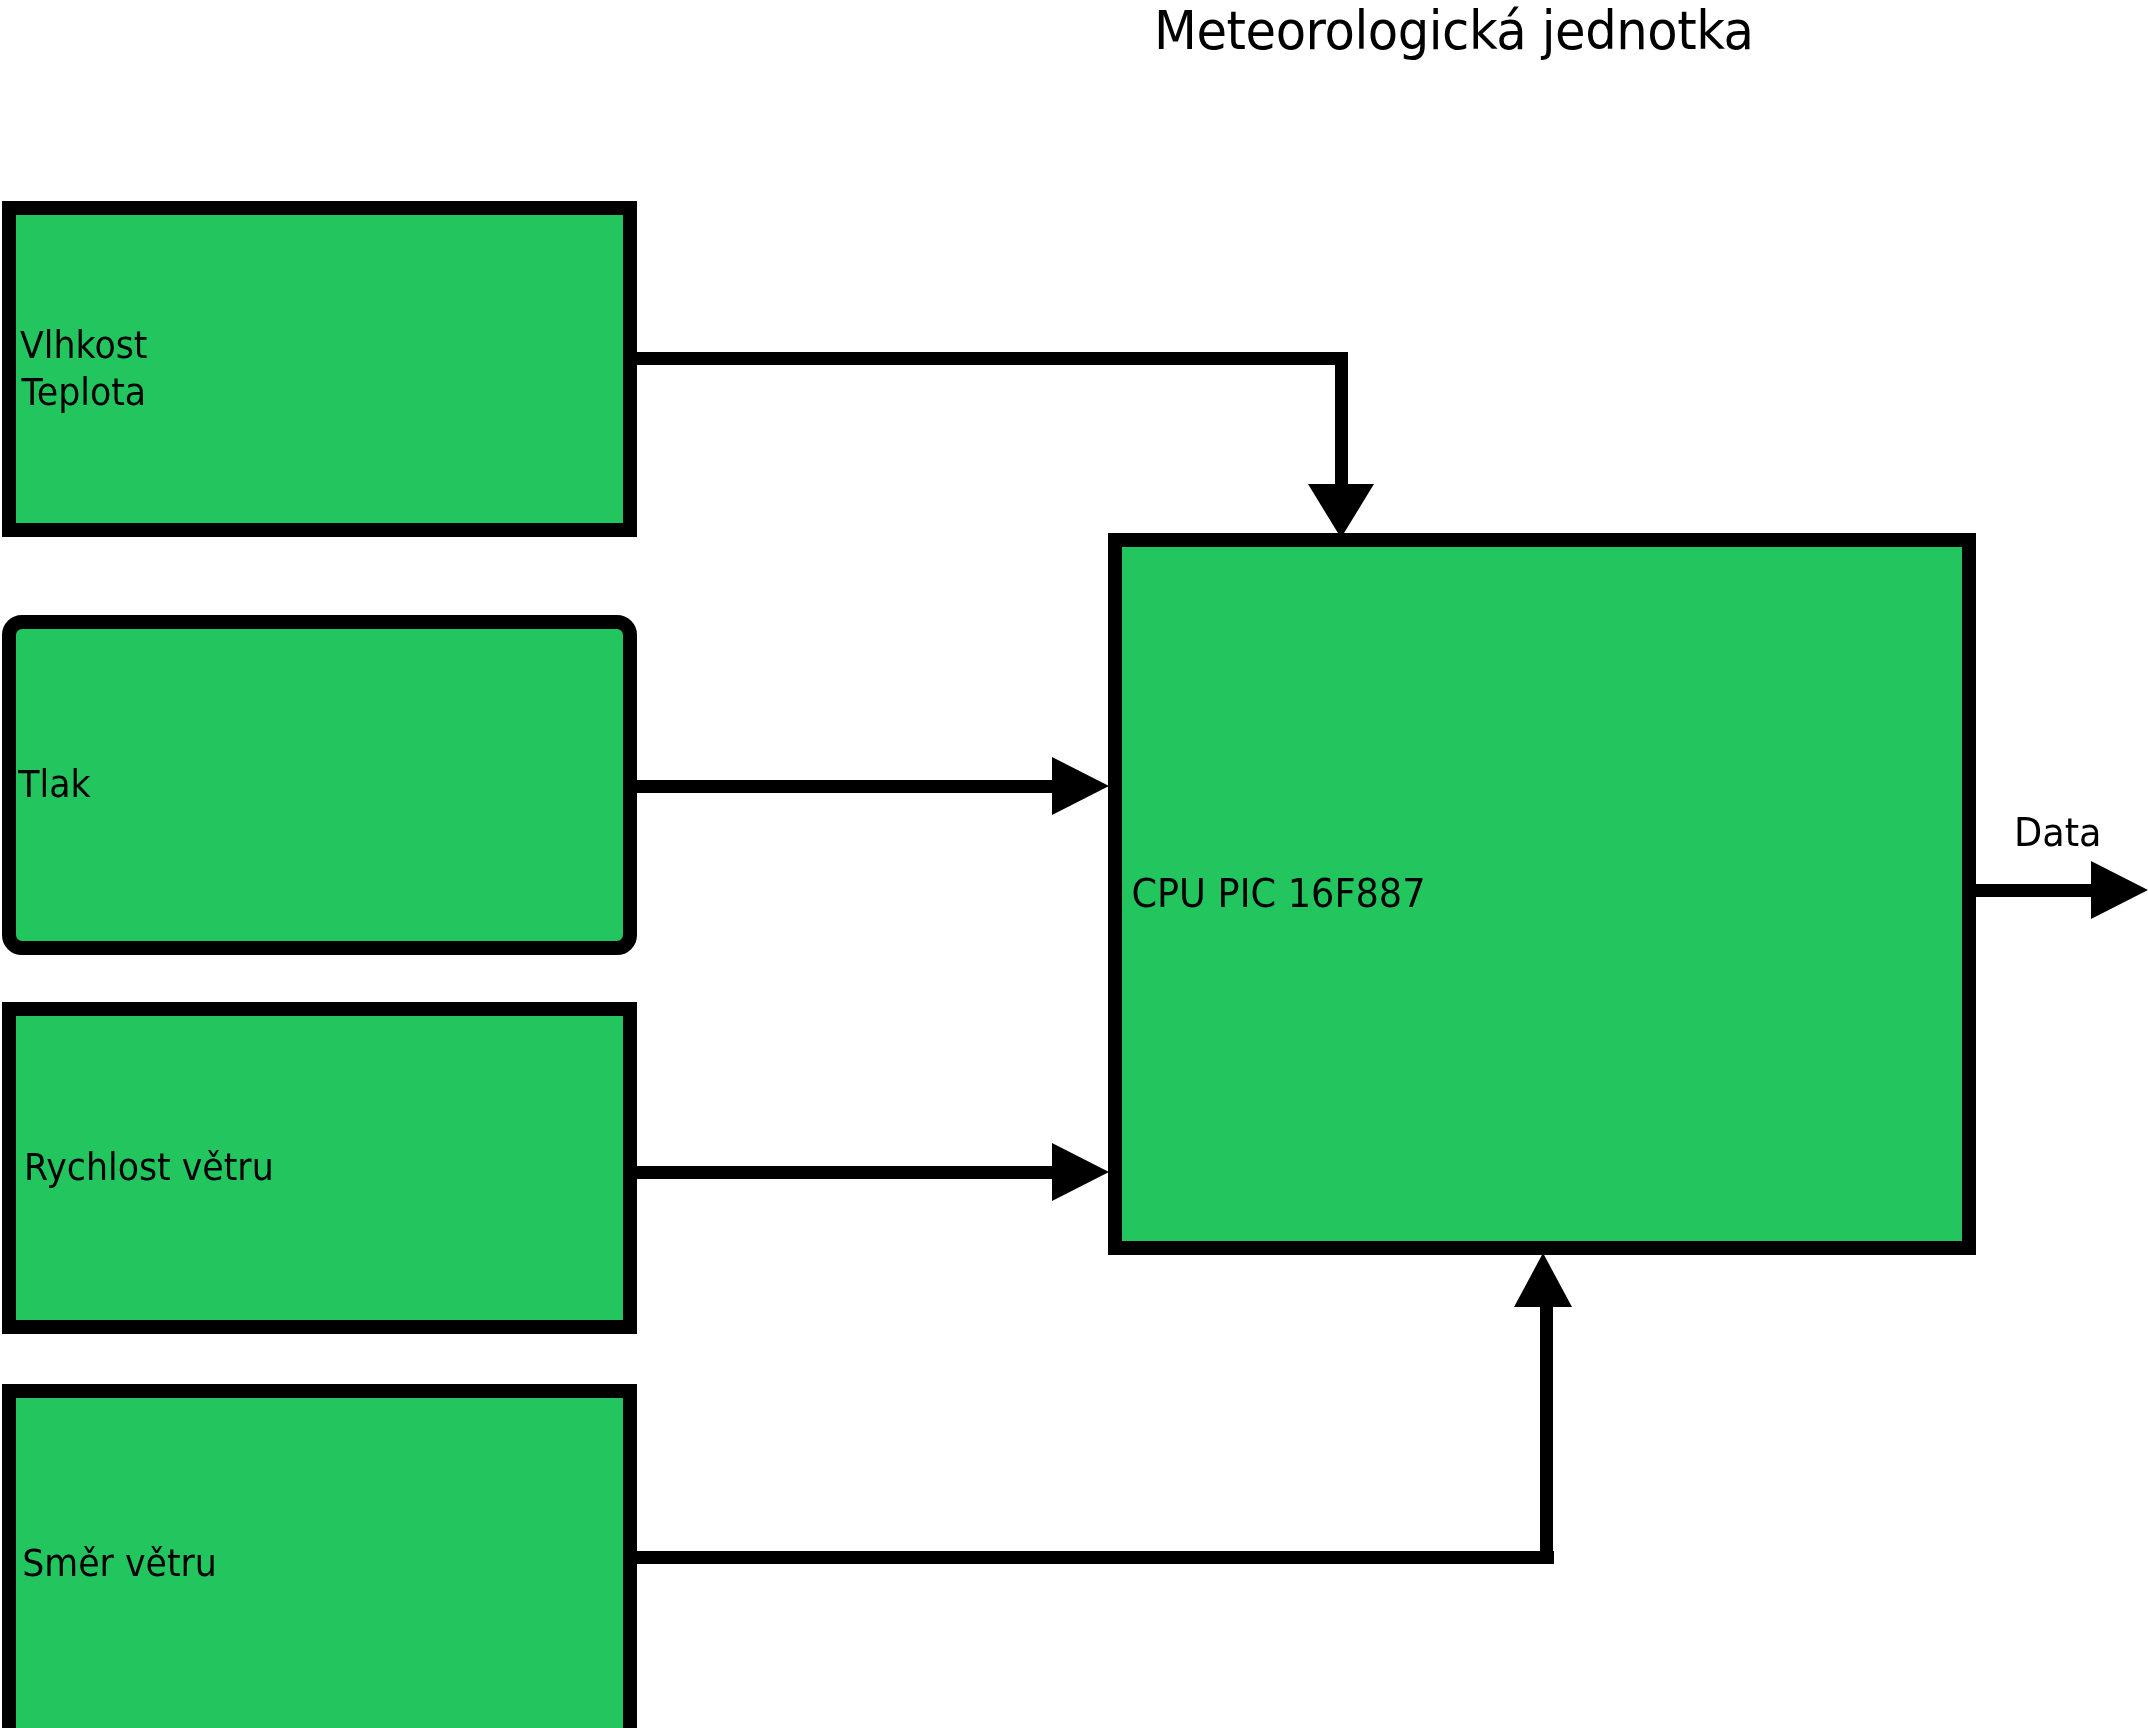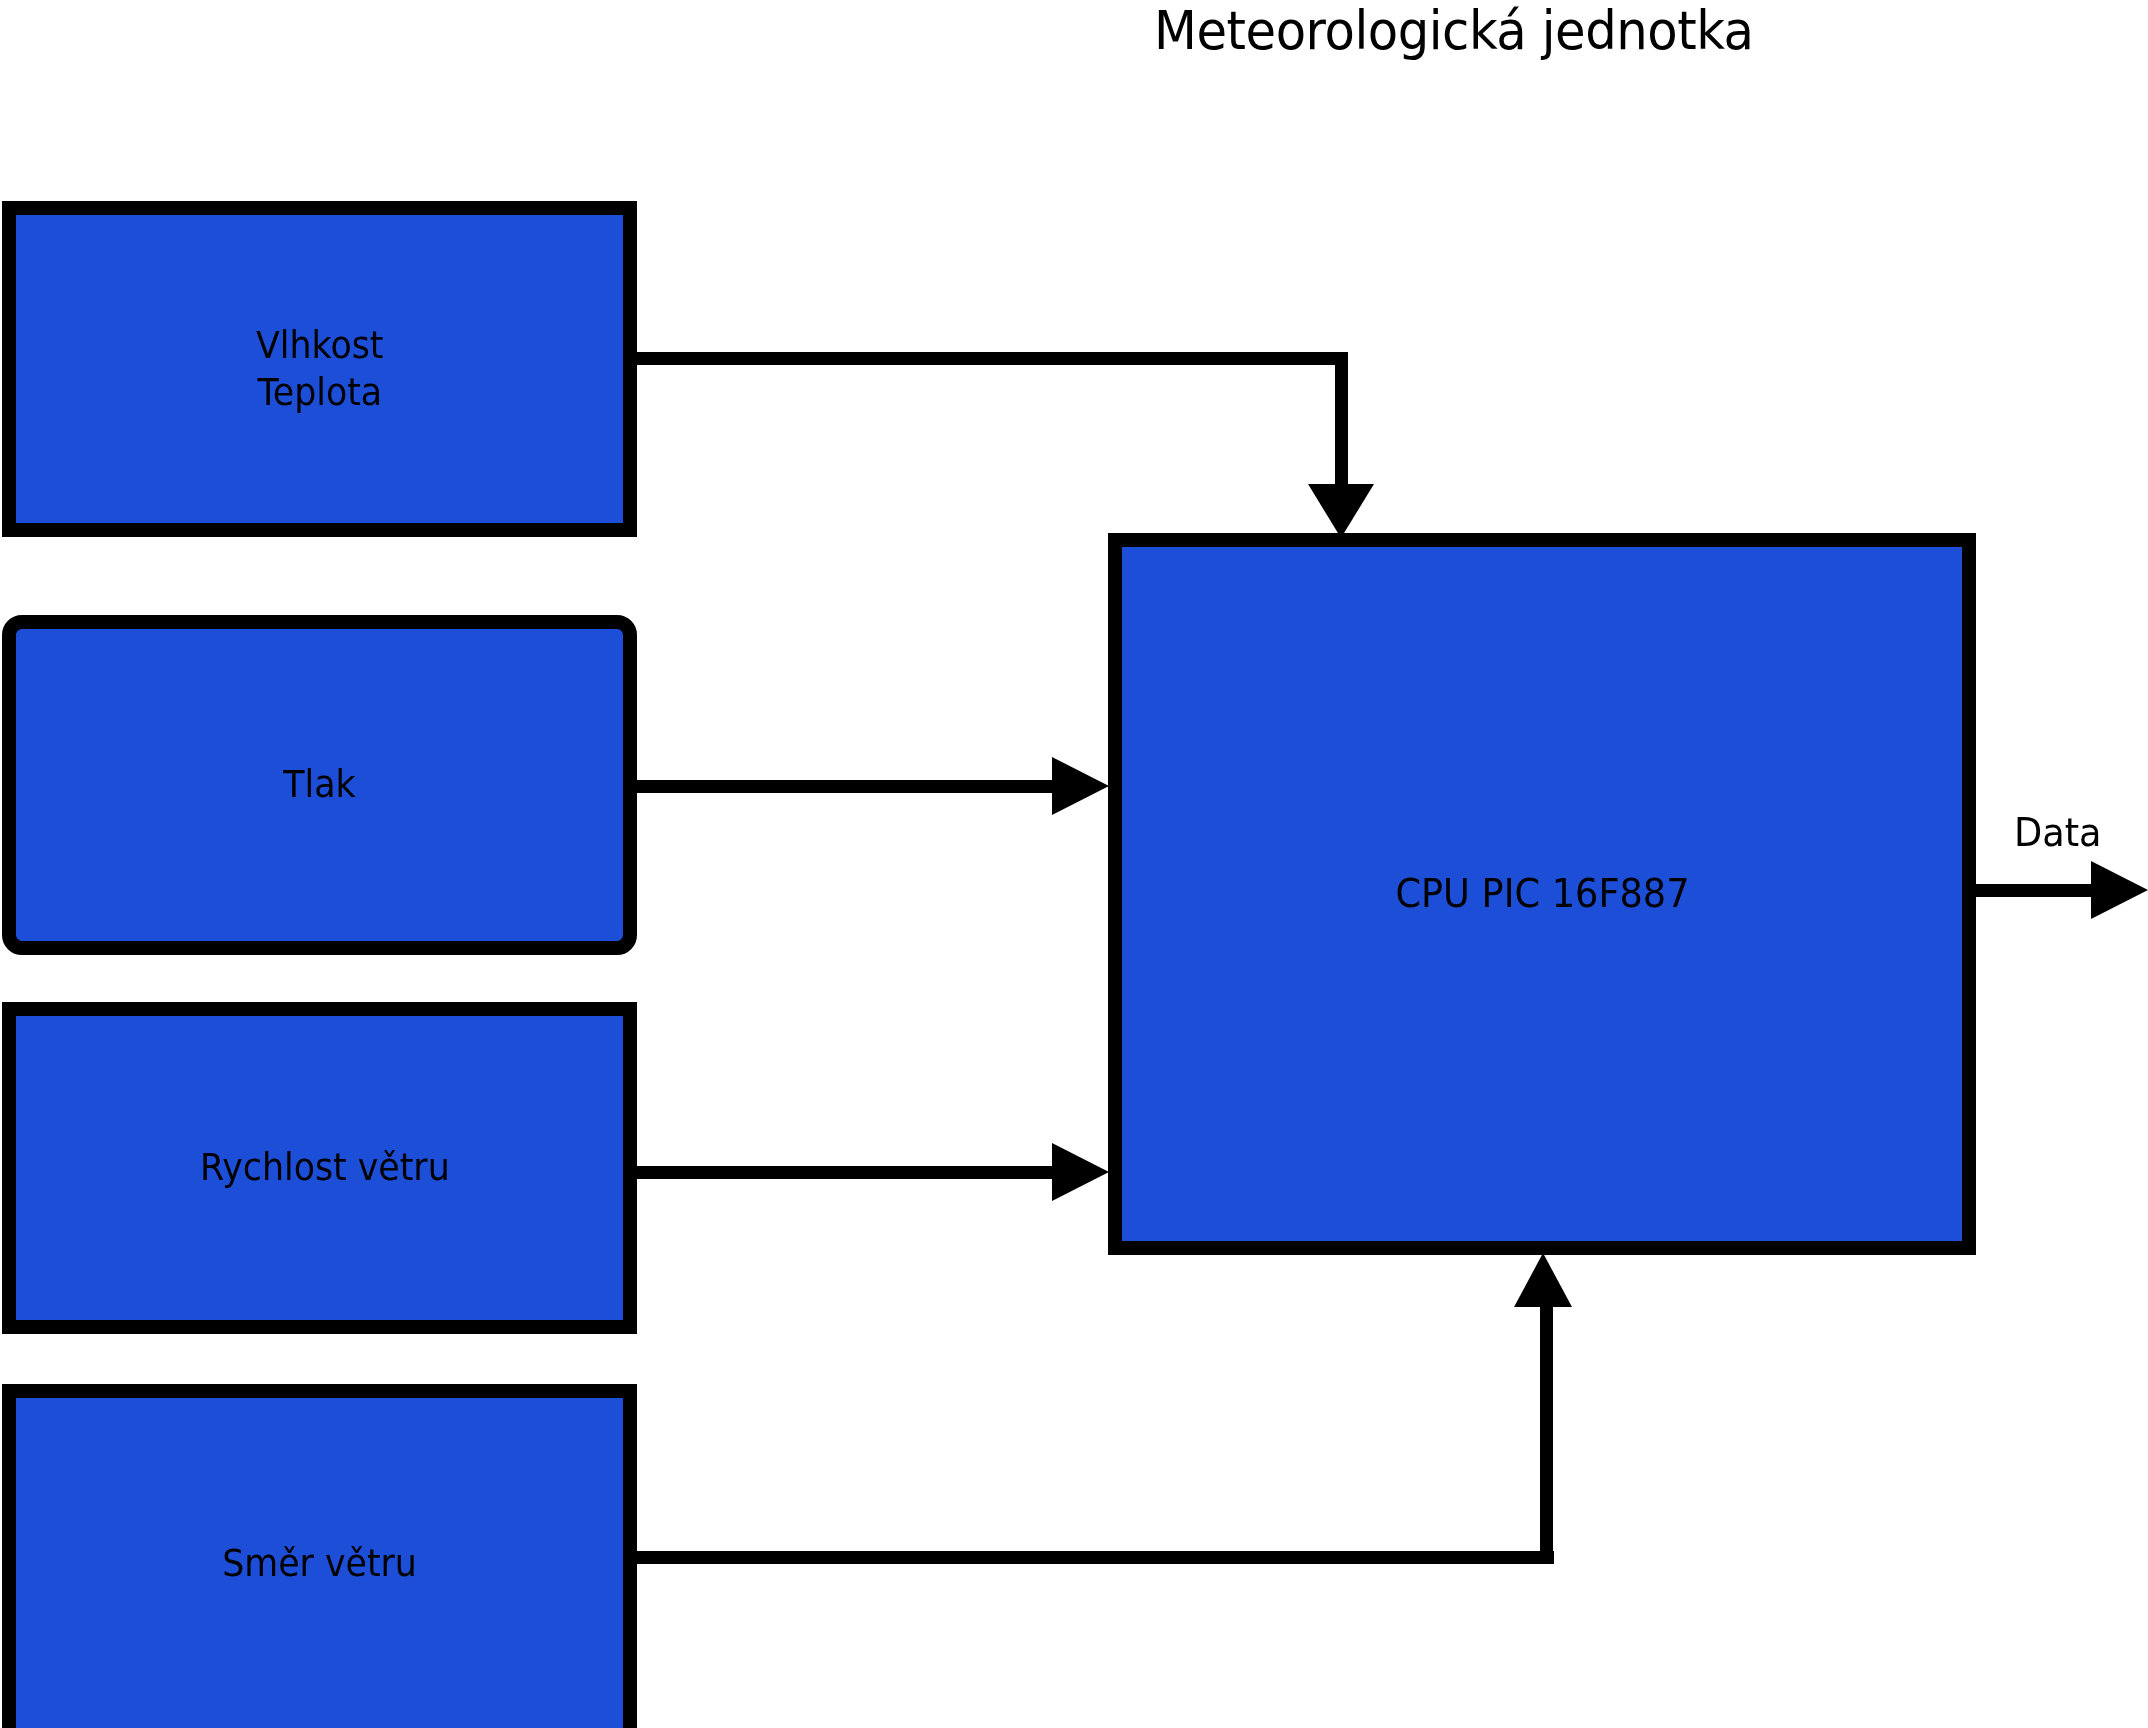--- a/index.html
+++ b/index.html
@@ -29,39 +29,39 @@
     letter-spacing: -0.5px;
     white-space: nowrap;
     text-align: left;
     transform: scaleX(0.92);
     transform-origin: left center;
   }
   .block {
     position: absolute;
     box-sizing: border-box;
     border: 14.8px solid #000000;
-    background: #1d4ed8;
+    background: #22c55e;
     display: flex;
     align-items: center;
-    justify-content: center;
+    justify-content: flex-start;
   }
   .block-label {
     font-size: 37px;
     color: #000000;
     text-align: center;
     line-height: 1.28;
     white-space: pre-line;
     transform: scaleX(0.94);
   }
   .block-label.cpu {
     font-size: 39px;
   }
   .sensor-humidity { left: 1.8px;  top: 201px;  width: 635px; height: 336px; }
   .sensor-pressure { left: 1.8px;  top: 615px;  width: 635px; height: 340px; border-radius: 20px; }
-  .sensor-windspeed{ left: 1.8px;  top: 1002px; width: 635px; height: 332px; padding-left: 12px; }
+  .sensor-windspeed{ left: 1.8px;  top: 1002px; width: 635px; height: 332px; }
   .sensor-winddir  { left: 1.8px;  top: 1384px; width: 635px; height: 360px; }
   .cpu-block       { left: 1108px; top: 533px; width: 868px; height: 722px; }
 
   .wire {
     position: absolute;
     background: #000000;
   }
   .wire-h { height: 13px; }
   .wire-v { width: 13px; }
 

